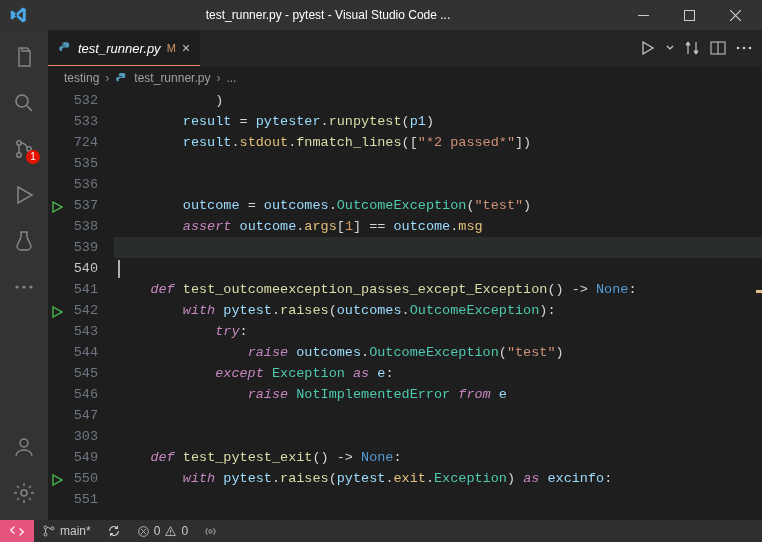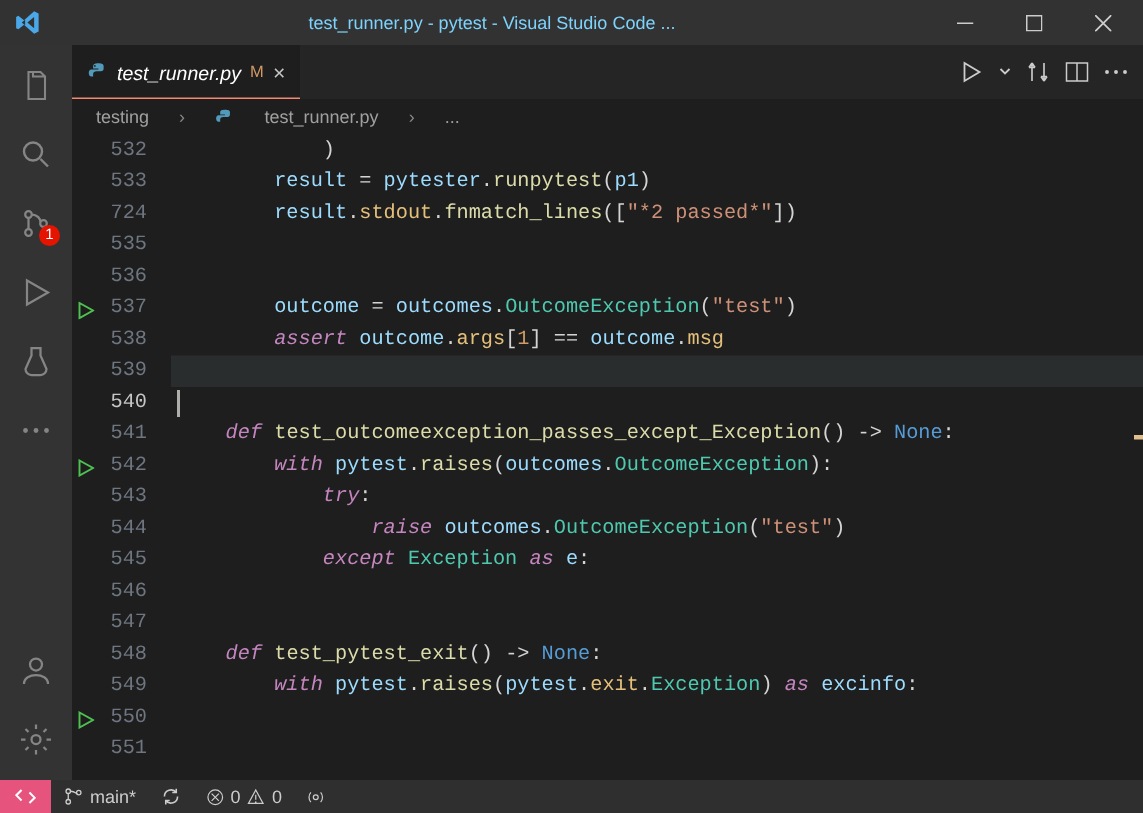--- a/index.html
+++ b/index.html
@@ -15,21 +15,21 @@
   
   .titlebar {
     height: 30px;
     background: #323233;
     display: flex; align-items: center;
     padding: 0 4px 0 10px;
   }
   .titlebar .logo { width: 18px; height: 18px; margin-right: 8px; }
   .menu { display: flex; gap: 2px; }
   .menu-item { padding: 4px 8px; color: #cccccc; cursor: pointer; border-radius: 3px; }
-  .titlebar .title { flex: 1; text-align: center; color: #7dd3fc; font-size: 12px; overflow: hidden; white-space: nowrap; text-overflow: ellipsis; padding: 0 8px; }
+  .titlebar .title { flex: 1; text-align: center; color: #ffffff; font-size: 12px; overflow: hidden; white-space: nowrap; text-overflow: ellipsis; padding: 0 8px; }
   .win-controls { display: flex; }
   .win-btn { width: 46px; height: 30px; display:flex; align-items:center; justify-content:center; color:#ccc; }
   
   .activitybar {
     position: absolute; left: 0; top: 30px; bottom: 22px;
     width: 48px;
     background: #333333;
     display: flex; flex-direction: column;
     justify-content: space-between;
     padding: 4px 0;
@@ -72,21 +72,21 @@
   .tab .close { color:#c5c5c5; font-size:14px; cursor:pointer; }
   .tab .pyicon { color:#519aba; }
   .tab-actions {
     margin-left:auto; display:flex; align-items:center; gap:10px;
     padding:0 10px; color:#c5c5c5;
   }
   .tab-actions .ic { cursor:pointer; display:flex; align-items:center; }
   
   .breadcrumb {
     height:24px; display:flex; align-items:center;
-    padding:0 16px; gap:20px;
+    padding:0 16px; gap:6px;
     font-size:12px; color:#a0a0a0;
     background:#1e1e1e;
   }
   .breadcrumb .chev { color:#888; }
   .breadcrumb .pyicon2 { color:#519aba; }
   
   .editor {
     flex:1; display:flex; overflow:hidden;
     font-family: Consolas, "Courier New", monospace;
     font-size: 13.5px;
@@ -338,41 +338,42 @@
         <div>538</div>
         <div>539</div>
         <div class="cur">540</div>
         <div>541</div>
         <div>542</div>
         <div>543</div>
         <div>544</div>
         <div>545</div>
         <div>546</div>
         <div>547</div>
-        <div>548</div>
+        <div>303</div>
         <div>549</div>
         <div>550</div>
         <div>551</div>
       </div>
     <div class="code" id="code">
       <div class="minimap-edge"></div>
     <div class="line"><span class="op">            </span><span class="pn">)</span></div>
         <div class="line"><span class="op">        </span><span class="var">result</span><span class="op"> = </span><span class="obj">pytester</span><span class="op">.</span><span class="fn">runpytest</span><span class="pn">(</span><span class="var">p1</span><span class="pn">)</span></div>
         <div class="line"><span class="op">        </span><span class="var">result</span><span class="op">.</span><span class="prop">stdout</span><span class="op">.</span><span class="fn">fnmatch_lines</span><span class="pn">([</span><span class="str">"*2 passed*"</span><span class="pn">])</span></div>
         <div class="line"></div>
         <div class="line"></div>
         <div class="line"><span class="op">        </span><span class="var">outcome</span><span class="op"> = </span><span class="obj">outcomes</span><span class="op">.</span><span class="cls">OutcomeException</span><span class="pn">(</span><span class="str">"test"</span><span class="pn">)</span></div>
         <div class="line"><span class="op">        </span><span class="kw">assert</span><span class="op"> </span><span class="var">outcome</span><span class="op">.</span><span class="prop">args</span><span class="pn">[</span><span class="num">1</span><span class="op">] == </span><span class="var">outcome</span><span class="op">.</span><span class="prop">msg</span></div>
         <div class="line cur"></div>
         <div class="line"></div>
         <div class="line"><span class="op">    </span><span class="kw">def</span><span class="op"> </span><span class="fn">test_outcomeexception_passes_except_Exception</span><span class="pn">() -&gt; </span><span class="const">None</span><span class="pn">:</span></div>
         <div class="line"><span class="op">        </span><span class="kw">with</span><span class="op"> </span><span class="obj">pytest</span><span class="op">.</span><span class="fn">raises</span><span class="pn">(</span><span class="obj">outcomes</span><span class="op">.</span><span class="cls">OutcomeException</span><span class="pn">):</span></div>
         <div class="line"><span class="op">            </span><span class="kw">try</span><span class="pn">:</span></div>
         <div class="line"><span class="op">                </span><span class="kw">raise</span><span class="op"> </span><span class="obj">outcomes</span><span class="op">.</span><span class="cls">OutcomeException</span><span class="pn">(</span><span class="str">"test"</span><span class="pn">)</span></div>
         <div class="line"><span class="op">            </span><span class="kw">except</span><span class="op"> </span><span class="cls">Exception</span><span class="op"> </span><span class="kw">as</span><span class="op"> </span><span class="var">e</span><span class="pn">:</span></div>
+        <div class="line"><span class="op">                </span><span class="kw">raise</span><span class="op"> </span><span class="cls">NotImplementedError</span><span class="op"> </span><span class="kw">from</span><span class="op"> </span><span class="var">e</span></div>
         <div class="line"></div>
         <div class="line"></div>
         <div class="line"><span class="op">    </span><span class="kw">def</span><span class="op"> </span><span class="fn">test_pytest_exit</span><span class="pn">() -&gt; </span><span class="const">None</span><span class="pn">:</span></div>
         <div class="line"><span class="op">        </span><span class="kw">with</span><span class="op"> </span><span class="obj">pytest</span><span class="op">.</span><span class="fn">raises</span><span class="pn">(</span><span class="obj">pytest</span><span class="op">.</span><span class="prop">exit</span><span class="op">.</span><span class="cls">Exception</span><span class="pn">) </span><span class="kw">as</span><span class="op"> </span><span class="var">excinfo</span><span class="pn">:</span></div>
         <div class="cursor" style="left: 4px; top: 170px;"></div>
       </div>
   </div>
 </div>
 
 <div class="statusbar">

